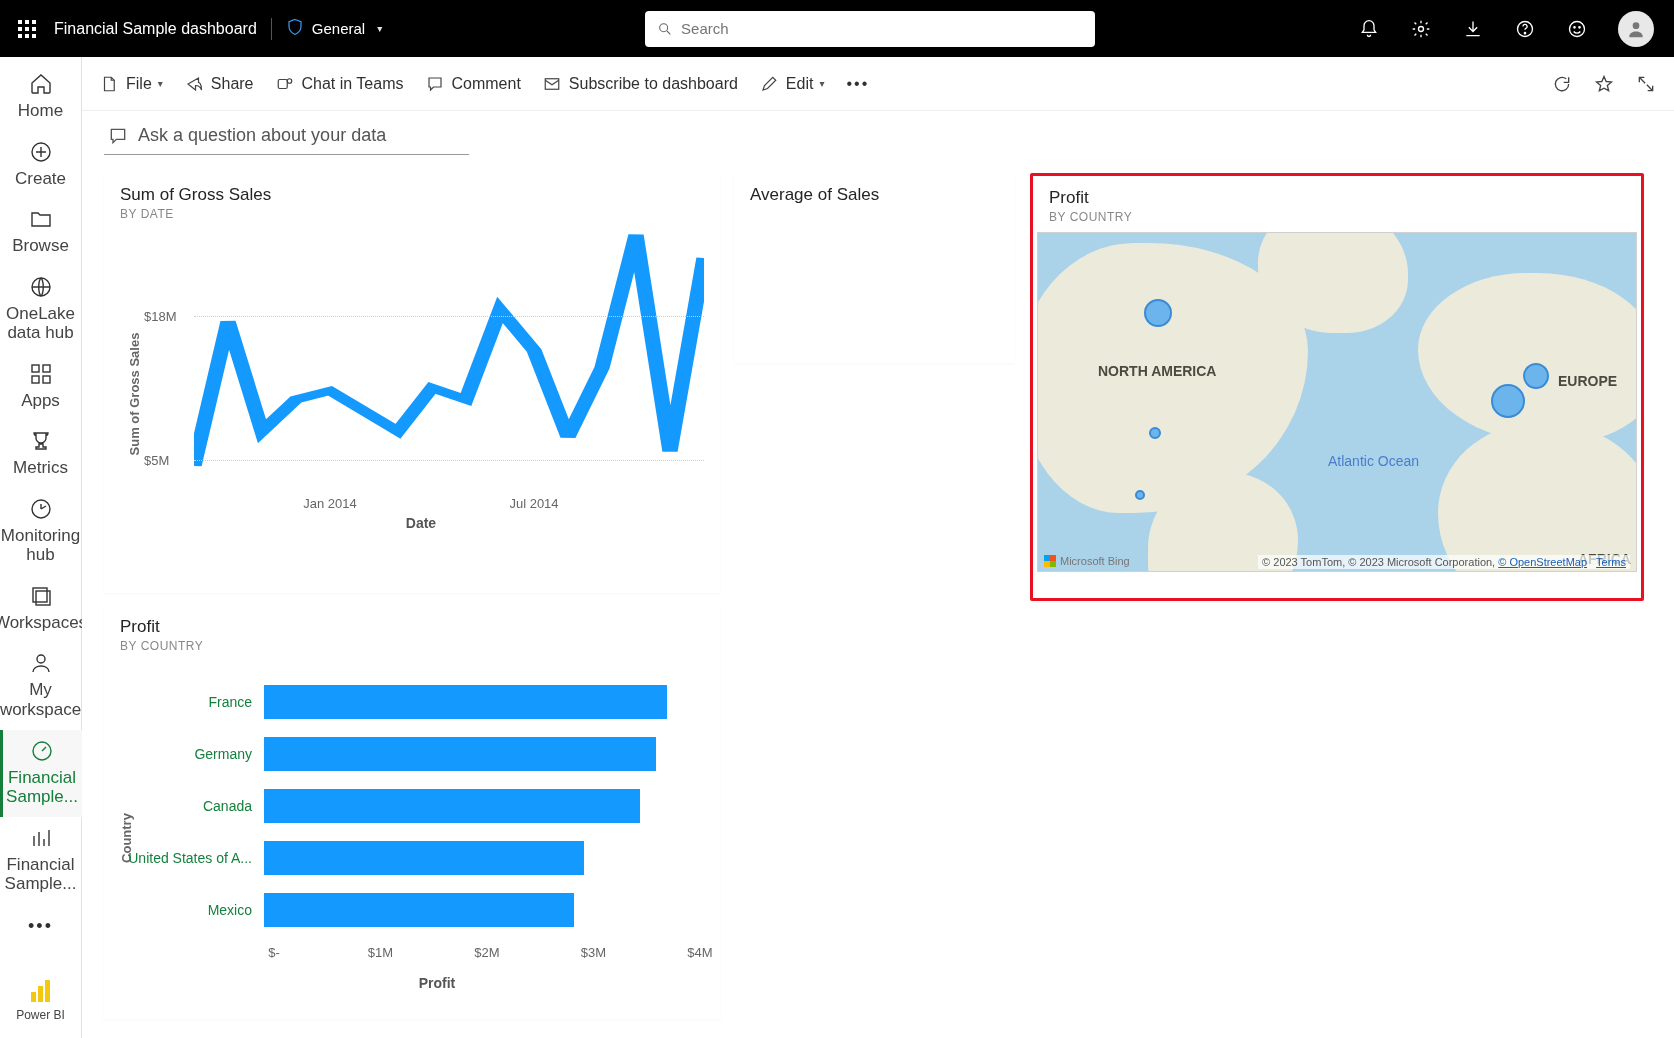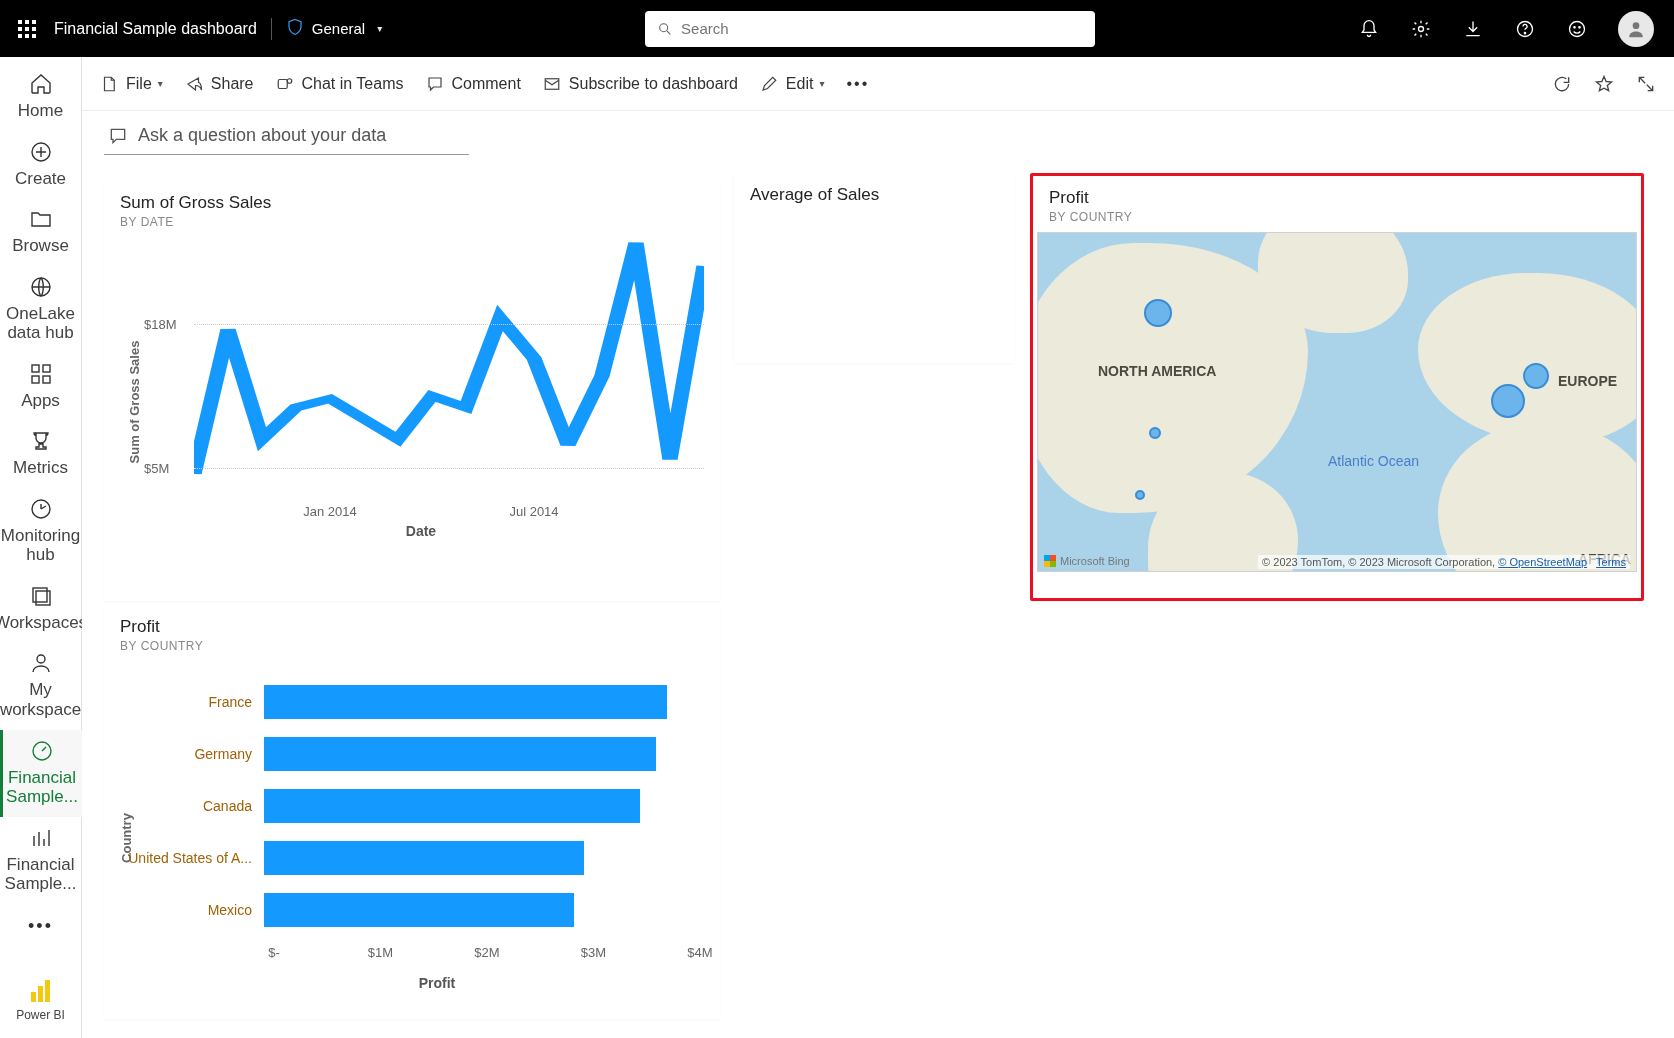--- a/index.html
+++ b/index.html
@@ -132,21 +132,21 @@
   .tile {
     position:absolute;
     background:#fff;
     border-radius:2px;
     box-shadow: 0 1px 3px rgba(0,0,0,.04);
   }
   .tile-title { font-size:17px; color:#252423; padding: 12px 16px 0; }
   .tile-sub { font-size:12px; color:#888; letter-spacing:.5px; padding: 2px 16px 8px; }
 
   
-  #tile1 { left:6px;   top:8px;   width:616px; height:420px; }
+  #tile1 { left:6px;   top:0;   width:616px; height:420px; }
   #tile2 { left:636px; top:0;   width:280px; height:190px; }
   #tile3 { left:6px;   top:432px; width:616px; height:414px; }
   #tile4 { left:932px; top:0;   width:614px; height:428px; border:3px solid #e81123; }
 
   .kpi { font-size:48px; font-weight:300; text-align:center; padding: 40px 0 0; letter-spacing:-1px; }
 
   
   .linewrap { position:relative; width:100%; height:330px; padding: 0 16px 16px 34px; }
   .yaxis-title {
     position:absolute; left:6px; top:50%; transform: translate(-30%,-50%) rotate(-90deg);
@@ -161,21 +161,21 @@
   svg.linepath polyline { fill:none; stroke:#1499ff; stroke-width:3; }
 
   
   .barwrap { padding: 10px 20px 10px 30px; }
   .bar-yaxis-title {
     position:absolute; left:8px; top:52%; transform: translate(-20%,-50%) rotate(-90deg);
     font-size:13px; color:#666; font-weight:600;
   }
   .bars { margin-left:140px; position:relative; height:260px; }
   .bar-row { display:flex; align-items:center; height:42px; margin:10px 0; }
-  .bar-label { width:140px; margin-left:-150px; text-align:right; padding-right:12px; font-size:14px; color:#a16207; white-space:nowrap; overflow:hidden; text-overflow:ellipsis; }
+  .bar-label { width:140px; margin-left:-150px; text-align:right; padding-right:12px; font-size:14px; color:#15803d; white-space:nowrap; overflow:hidden; text-overflow:ellipsis; }
   .bar-rect { height:34px; background:#1499ff; }
   .bar-xaxis { position:relative; margin-left:140px; height:24px; margin-top:4px; }
   .bar-xtick { position:absolute; font-size:13px; color:#666; transform:translateX(-50%); }
   .bar-xaxis-title { text-align:center; font-size:14px; color:#555; font-weight:600; margin-top:6px; margin-left:40px; }
 
   
   .map { position:relative; margin:0 4px 4px; height:340px; background:#aad3ea; border:1px solid #d0d0d0; overflow:hidden; }
   .land { position:absolute; background:#eceadb; }
   .land.na { left:-20px; top:10px; width:290px; height:270px; border-radius: 40% 55% 60% 35% / 50% 40% 60% 50%; }
   .land.gl { left:220px; top:-30px; width:150px; height:130px; border-radius:50% 60% 45% 55%; }

